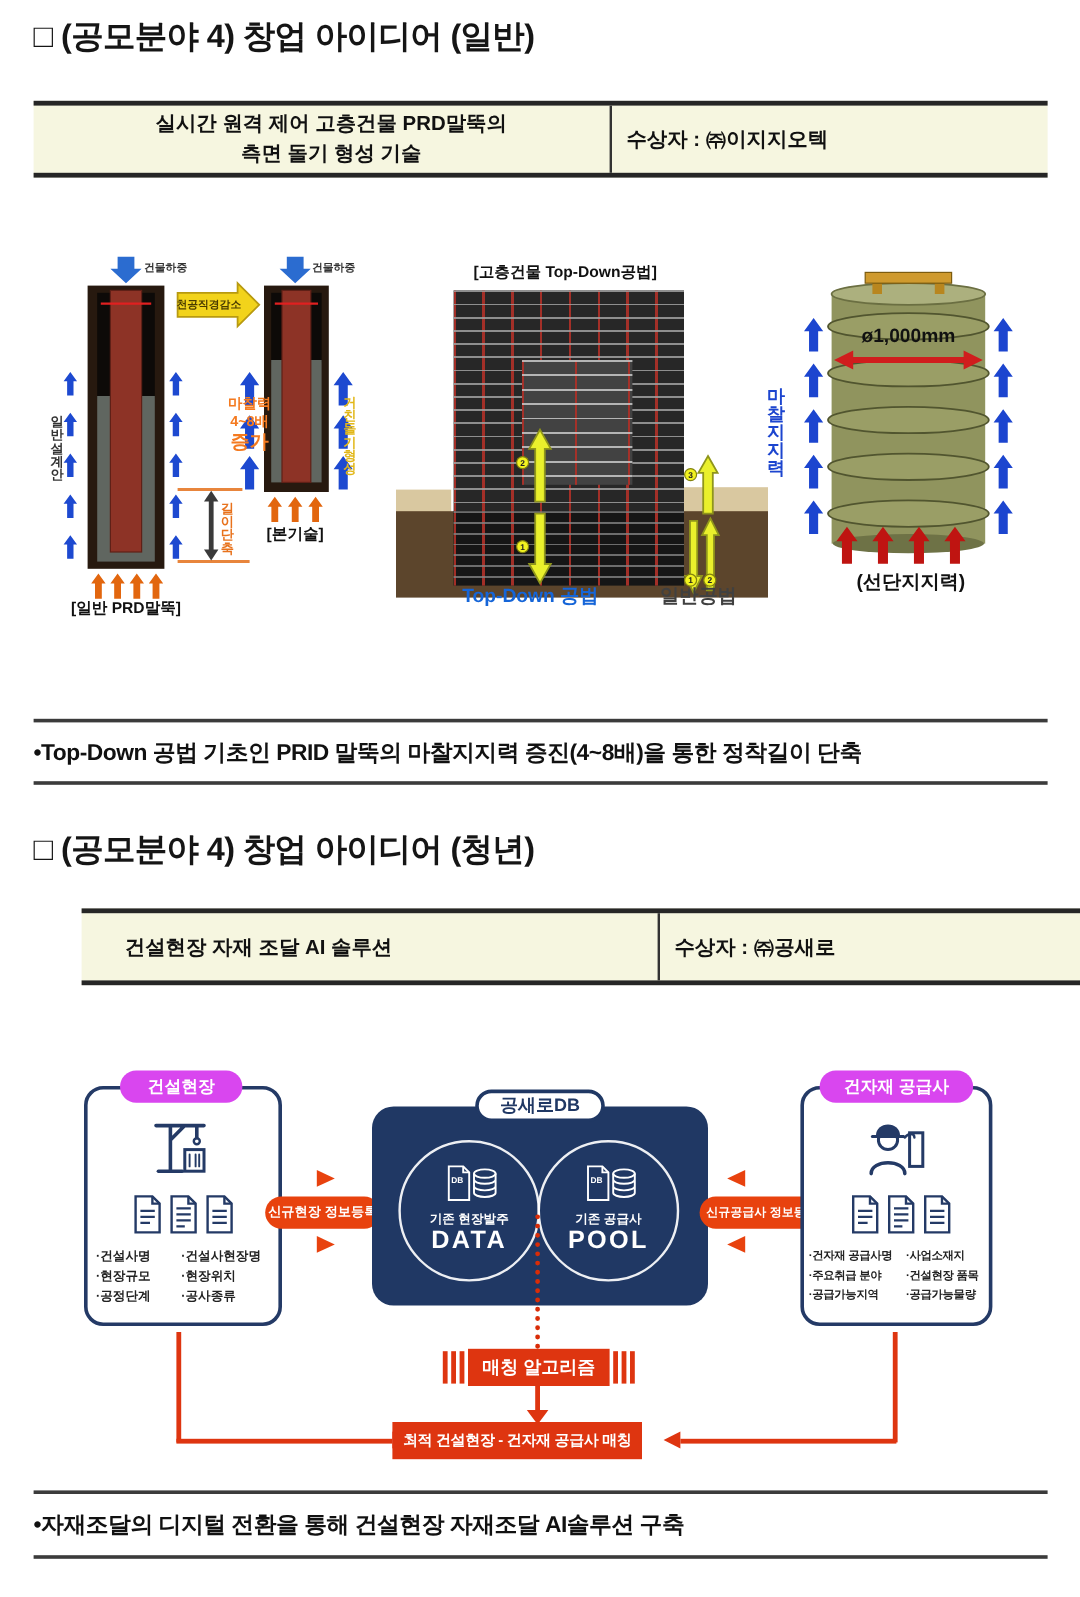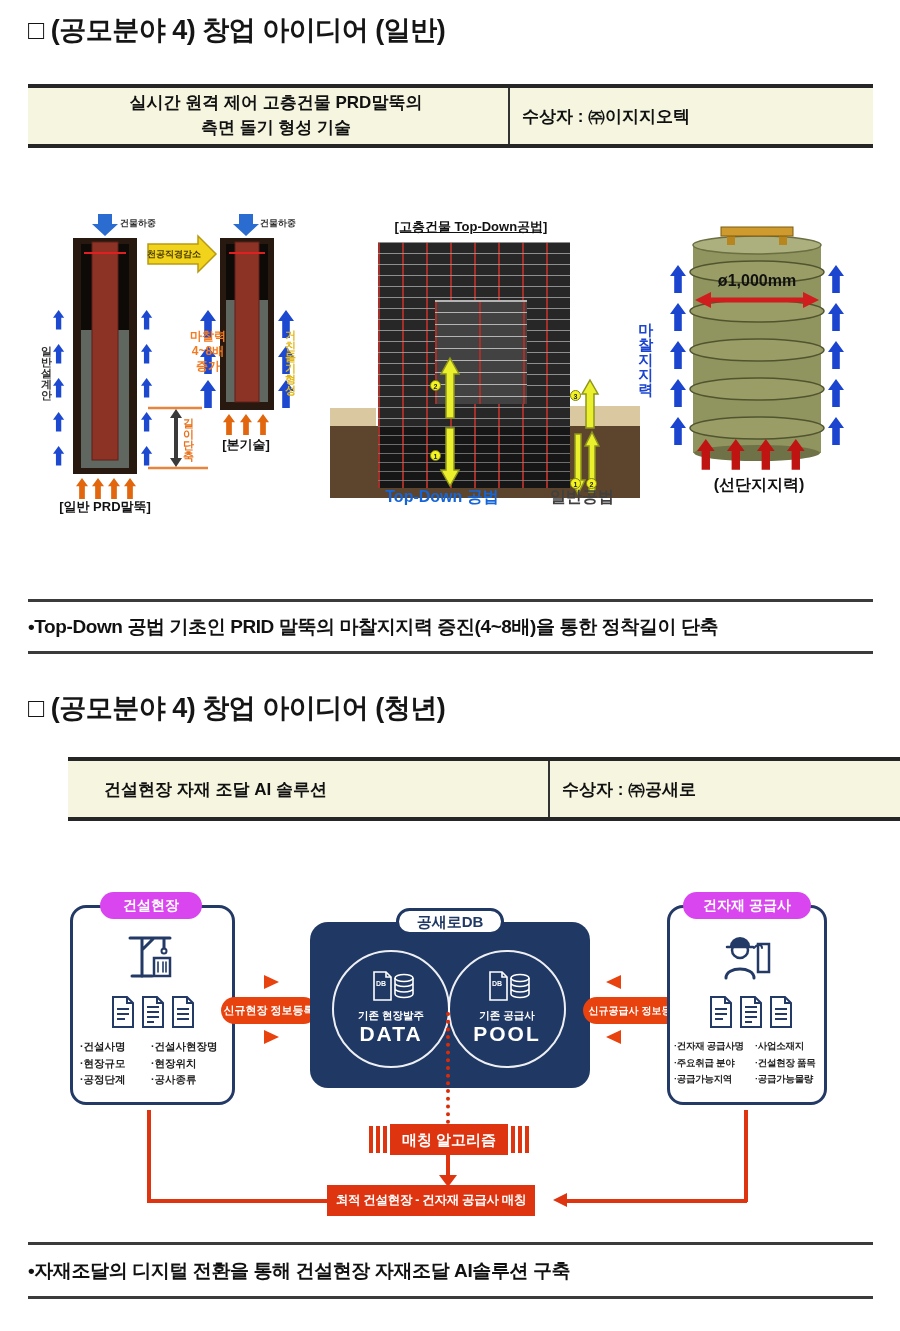--- a/index.html
+++ b/index.html
@@ -141,29 +141,29 @@
       <path d="M146 197l6 9h-12z" fill="#3a3a3a"></path>
         <path d="M146 255l6 -9h-12z" fill="#3a3a3a"></path>
     </g>
   </svg>
 
   <div class="lbl" style="left:120px;top:217px;font-size:9px;color:#333;">건물하중</div>
   <div class="lbl" style="left:260px;top:217px;font-size:9px;color:#333;">건물하중</div>
   <div class="lbl ctr" style="left:146px;top:248px;width:56px;font-size:9px;color:#4a3c00;">천공직경감소</div>
   <div class="lbl ctr" style="left:178px;top:328px;width:60px;font-size:12px;color:#f47a20;">마찰력</div>
   <div class="lbl ctr" style="left:178px;top:343px;width:60px;font-size:12px;color:#f47a20;">4~8배</div>
-  <div class="lbl ctr" style="left:178px;top:358px;width:60px;font-size:12px;color:#f47a20;">증가</div>
+  <div class="lbl ctr" style="left:178px;top:358px;width:60px;font-size:16px;color:#f47a20;">증가</div>
   <div class="lbl vtext" style="left:40px;top:338px;font-size:11px;color:#333;">일반설계안</div>
   <div class="lbl vtext" style="left:284px;top:322px;font-size:11px;color:#e2b718;">거친돌기형성</div>
   <div class="lbl vtext" style="left:182px;top:410px;font-size:11px;color:#e8721c;">길이단축</div>
   <div class="lbl ctr" style="left:45px;top:498px;width:120px;font-size:13px;">[일반 PRD말뚝]</div>
   <div class="lbl ctr" style="left:216px;top:436px;width:60px;font-size:13px;">[본기술]</div>
 
   <div class="bldg">
-    <div class="lbl ctr" style="left:41px;top:6px;width:200px;font-size:13px;text-decoration:underline;">[고층건물 Top-Down공법]</div>
+    <div class="lbl ctr" style="left:41px;top:6px;width:200px;font-size:13px;">[고층건물 Top-Down공법]</div>
     <div class="tanl"></div>
     <div class="tanr"></div>
     <div class="soil"></div>
     <div class="bmain"></div>
     <div class="batr"></div>
     <div class="bsmt"></div>
     <svg class="abs" style="left:0;top:0;" width="310" height="300" viewBox="0 0 310 300">
       <g fill="#eaf02c" stroke="#8f951b" stroke-width="1.5">
         <path d="M120 146 L129 162 H124 V206 H116 V162 H111 Z"></path>
         <path d="M120 274 L111 258 H116 V216 H124 V258 H129 Z"></path>

